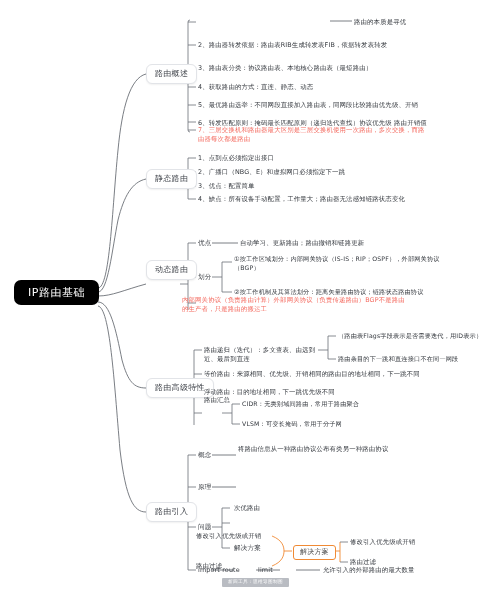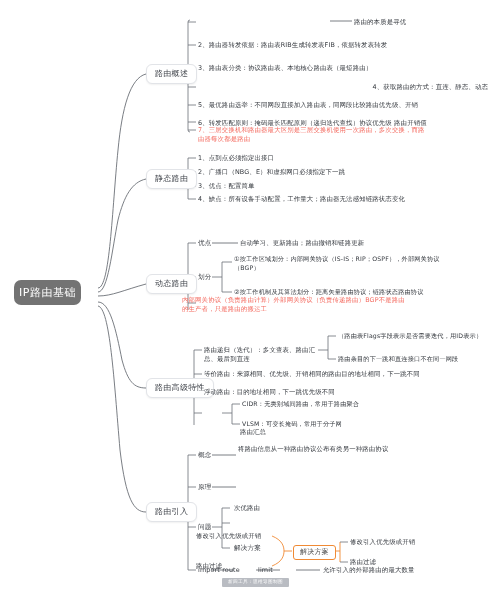--- a/index.html
+++ b/index.html
@@ -24,25 +24,25 @@
     width: 496px; height: 595px;
     pointer-events: none;
   }
   .node {
     position: absolute;
     white-space: pre;
   }
 
   
   .root {
-    background: #737373;
+    background: #000000;
     color: #ffffff;
     border-radius: 7px;
     font-size: 11px;
-    padding: 7px 5px;
+    padding: 7px 14px;
     letter-spacing: 0.5px;
     line-height: 1;
   }
 
   
   .branch {
     background: #ffffff;
     color: #3b3f46;
     border: 1px solid #e2e4e8;
     border-radius: 6px;
@@ -167,28 +167,28 @@
     </g>
     <g fill="none" stroke="#6b6f76" stroke-width="0.8">
       <path d="M 340,542 L 348,542 M 340,562 L 348,562"></path>
     </g>
   </svg>
 
   <div class="node root" style="left:14px; top:280px;">IP路由基础</div>
 
   <div class="node branch" style="left:146px; top:64px;">路由概述</div>
   <div class="node branch" style="left:146px; top:169px;border-radius:6px;">静态路由</div>
-  <div class="node branch" style="left:146px; top:274px;">动态路由</div>
+  <div class="node branch" style="left:146px; top:260px;">动态路由</div>
   <div class="node branch" style="left:146px; top:378px;">路由高级特性</div>
   <div class="node branch" style="left:146px; top:502px;">路由引入</div>
 
   <div class="node leaf" style="left:354px; top:18px; width:130px;">路由的本质是寻优</div>
   <div class="node leaf" style="left:198px; top:41px; width:290px;">2、路由器转发依据：路由表RIB生成转发表FIB，依据转发表转发</div>
   <div class="node leaf" style="left:198px; top:64px; width:290px;">3、路由表分类：协议路由表、本地核心路由表（最短路由）</div>
-  <div class="node leaf" style="left:198px; top:83px; width:290px;text-align:right;">4、获取路由的方式：直连、静态、动态</div>
+  <div class="node leaf" style="left:198px; top:83px; width:290px;">4、获取路由的方式：直连、静态、动态</div>
   <div class="node leaf" style="left:198px; top:101px; width:290px;">5、最优路由选举：不同网段直接加入路由表，同网段比较路由优先级、开销</div>
   <div class="node leaf" style="left:198px; top:119px; width:292px;">6、转发匹配原则：掩码最长匹配原则（递归迭代查找）协议优先级 路由开销值</div>
   <div class="node leaf red" style="left:198px; top:126px; width:288px;">7、三层交换机和路由器最大区别是三层交换机使用一次路由，多次交换，而路
 由器每次都是路由</div>
 
   <div class="node leaf" style="left:198px; top:154px; width:280px;">1、点到点必须指定出接口</div>
   <div class="node leaf" style="left:198px; top:168px; width:280px;">2、广播口（NBG、E）和虚拟网口必须指定下一跳</div>
   <div class="node leaf" style="left:198px; top:182px; width:280px;">3、优点：配置简单</div>
   <div class="node leaf" style="left:198px; top:195px; width:285px;">4、缺点：所有设备手动配置，工作量大；路由器无法感知链路状态变化</div>
 
@@ -196,28 +196,28 @@
   <div class="node leaf" style="left:240px; top:239px; width:250px;">自动学习、更新路由；路由撤销和链路更新</div>
 
   <div class="node leaf mid" style="left:198px; top:273px;">划分</div>
   <div class="node leaf sub" style="left:234px; top:255px; width:252px;">①按工作区域划分：内部网关协议（IS-IS；RIP；OSPF），外部网关协议
 （BGP）</div>
   <div class="node leaf sub" style="left:234px; top:288px; width:252px;">②按工作机制及其算法划分：距离矢量路由协议；链路状态路由协议</div>
 
   <div class="node leaf red" style="left:182px; top:296px; width:288px;">内部网关协议（负责路由计算）外部网关协议（负责传递路由）BGP不是路由
 的生产者，只是路由的搬运工</div>
 
-  <div class="node leaf" style="left:204px; top:346px; width:118px;">路由递归（迭代）：多文查表、路由汇总、最后到直连</div>
+  <div class="node leaf" style="left:204px; top:346px; width:118px;">路由递归（迭代）：多文查表、由远到近、最后到直连</div>
   <div class="node leaf sub" style="left:338px; top:332px; width:156px;">（路由表Flags字段表示是否需要迭代，用ID表示）</div>
   <div class="node leaf sub" style="left:338px; top:355px; width:156px;">路由条目的下一跳和直连接口不在同一网段</div>
 
   <div class="node leaf" style="left:204px; top:370px; width:285px;">等价路由：来源相同、优先级、开销相同的路由目的地址相同，下一跳不同</div>
   <div class="node leaf" style="left:204px; top:388px; width:285px;">浮动路由：目的地址相同，下一跳优先级不同</div>
 
-  <div class="node leaf" style="left:204px; top:428px;margin-left:36px;">路由汇总</div>
+  <div class="node leaf" style="left:204px; top:396px;">路由汇总</div>
   <div class="node leaf sub" style="left:242px; top:400px; width:240px;">CIDR：无类别域间路由，常用于路由聚合</div>
   <div class="node leaf sub" style="left:242px; top:420px; width:240px;">VLSM：可变长掩码，常用于分子网</div>
 
   <div class="node leaf mid" style="left:198px; top:451px;">概念</div>
   <div class="node leaf" style="left:238px; top:445px; width:250px;">将路由信息从一种路由协议公布有类另一种路由协议</div>
 
   <div class="node leaf mid" style="left:198px; top:483px;">原理</div>
 
   <div class="node leaf mid" style="left:198px; top:523px;">问题</div>
   <div class="node leaf" style="left:234px; top:504px; width:200px;">次优路由</div>

